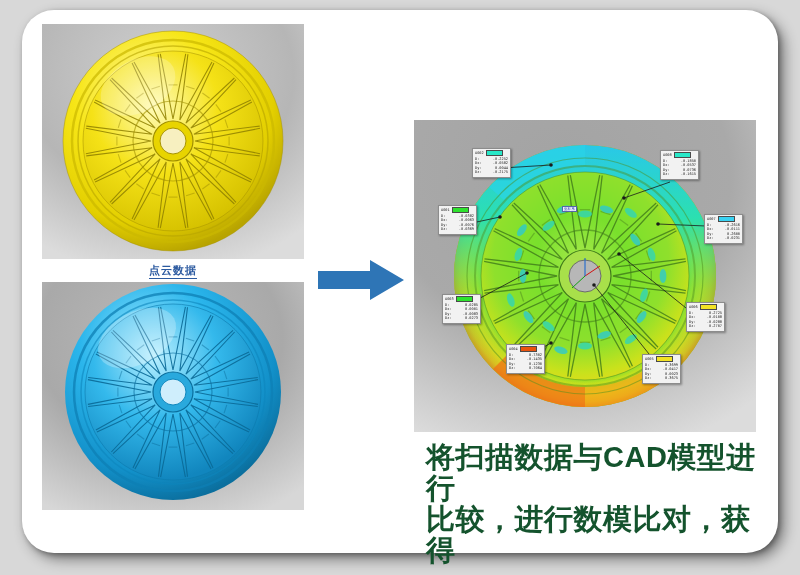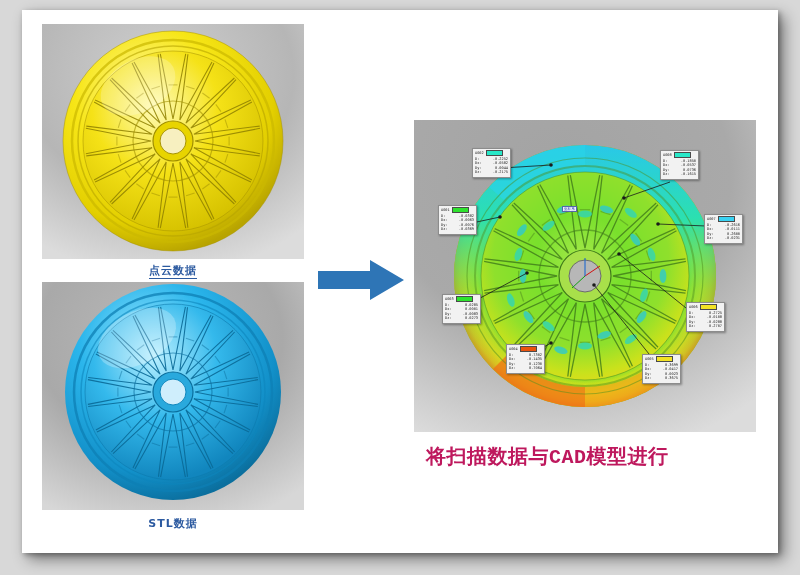--- a/index.html
+++ b/index.html
@@ -13,20 +13,21 @@
   }
 
   #page {
     position: absolute;
     left: 22px;
     top: 10px;
     width: 756px;
     height: 543px;
     background: #ffffff;
     box-shadow: 6px 6px 14px rgba(0,0,0,0.45), 2px 2px 5px rgba(0,0,0,0.3);
+    border-radius: 32px;
   }
 
   
   .scan-panel {
     position: absolute;
     background: linear-gradient(150deg, #b3b3b3 0%, #b8b8b8 35%, #c9c9c9 70%, #dedede 100%);
     overflow: hidden;
   }
   #panel-pointcloud { left: 20px;  top: 14px;  width: 262px; height: 235px; }
   #panel-stl        { left: 20px;  top: 272px; width: 262px; height: 228px; }
@@ -100,23 +101,23 @@
   .callout .row .v { width: 22px; text-align: right; }
 
   .leader { position: absolute; z-index: 5; }
 
   
   #analysis-text {
     position: absolute;
     left: 404px;
     top: 432px;
     width: 352px;
-    color: #be185d;
-    font-family: Liberation Mono, monospace;
-    font-size: 20px;
+    color: #14532d;
+    font-family: Liberation Sans, sans-serif;
+    font-size: 29px;
     font-weight: bold;
     line-height: 31px;
     letter-spacing: 0.5px;
   }
 </style>
 </head>
 <body>
 
 <div id="page">
 
@@ -273,23 +274,20 @@
             <path d="M92.9,32.9 L124.2,89.1 L116.5,25.2"></path>
             <path d="M109.8,58.9 L118.1,56.2" opacity="0.5"></path>
           </g>
       </g>
       <circle cx="131" cy="110" r="39" fill="none" stroke="#0a6d9c" stroke-width="1.2" opacity="0.6"></circle>
       <circle cx="131" cy="110" r="20" fill="#29a9dd" stroke="#0a6d9c" stroke-width="1.2"></circle>
       <circle cx="131" cy="110" r="13" fill="#cfeefc" stroke="#0d86bd" stroke-width="1"></circle>
       <ellipse cx="95" cy="56" rx="42" ry="26" fill="#ffffff" opacity="0.25" transform="rotate(-28 95 56)"></ellipse>
     </svg>
   </div>
-  <div id="caption-stl" class="panel-caption">
-    <span>STL数据</span>
-  </div>
 
   <svg id="arrow" viewBox="0 0 86 44">
     <polygon points="0,13 52,13 52,2 86,22 52,42 52,31 0,31" fill="#2e75b6"></polygon>
   </svg>
 
   <div id="panel-analysis">
     <svg width="342" height="312" viewBox="0 0 342 312">
       <defs>
         <radialGradient id="devBg" cx="42%" cy="18%" r="92%">
           <stop offset="0%" stop-color="#a3a3a3"></stop>
@@ -612,15 +610,16 @@
           <span class="v">0.3675</span>
         </div>
       </div>
 
     
     <div style="position:absolute;left:148px;top:86px;background:#eef0ff;border:1px solid #5566aa;font-size:3.6px;padding:0 1px;color:#2233aa;font-family:'DejaVu Sans',sans-serif;">坐标系</div>
   </div>
 
   <div id="analysis-text">
     <div>将扫描数据与CAD模型进行</div>
+    <div>比较，进行数模比对，获得</div>
   </div>
 
 </div>
 
 </body></html>

